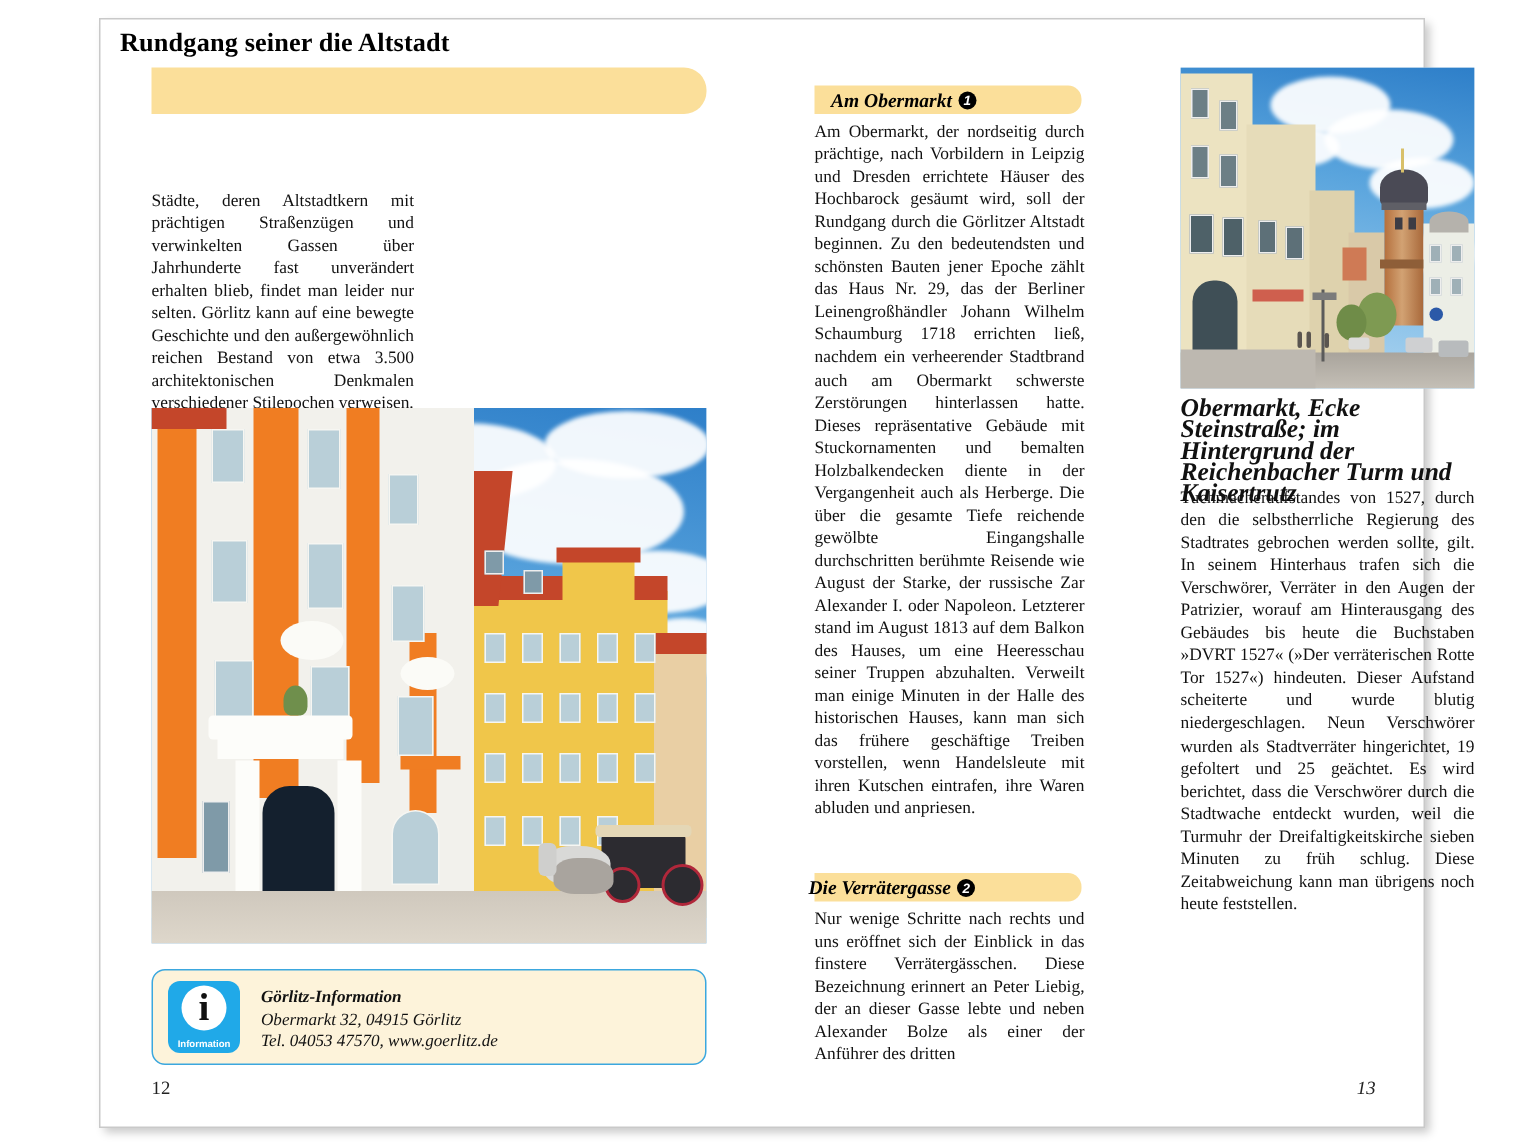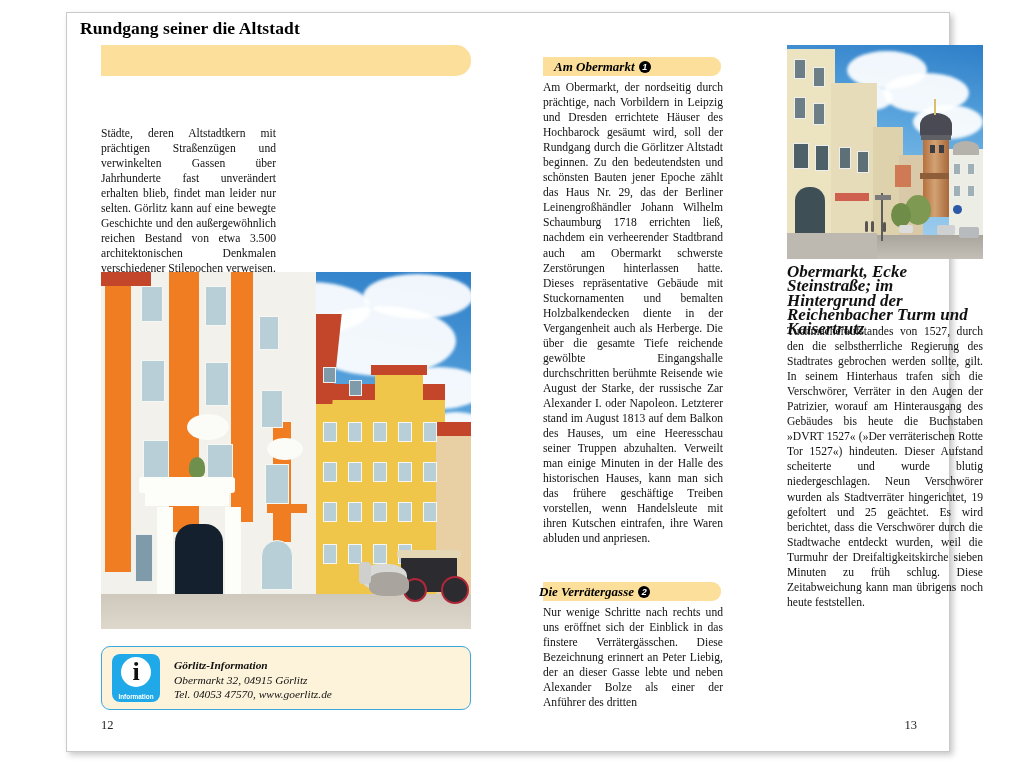--- a/index.html
+++ b/index.html
@@ -287,21 +287,21 @@
   #info-title { font-weight: bold; }
 
   
   .folio {
     position: absolute;
     bottom: 18px;
     font-size: 12.5px;
     color: #222;
   }
   #folio-left  { left: 34px; }
-  #folio-right { right: 34px; }
+  #folio-right { right: 34px; font-style: italic; }
 </style>
 </head>
 <body>
 
 <div id="spread">
 
   <div class="page" id="page-left">
 
     <div class="banner"></div>
     <div class="banner-text">Rundgang seiner die Altstadt</div>

